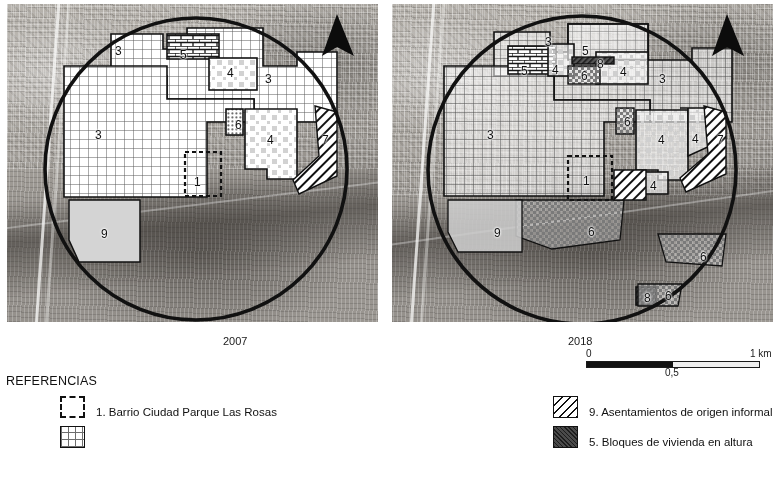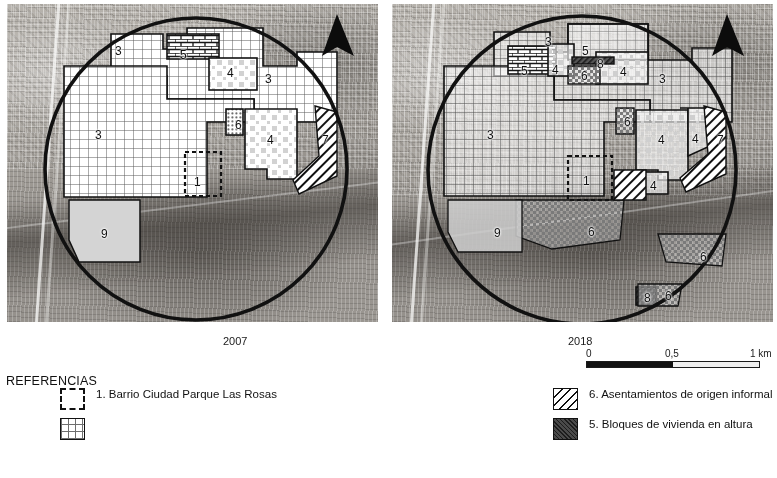--- a/index.html
+++ b/index.html
@@ -59,33 +59,33 @@
   
   .year{position:absolute;font-size:11px;color:#1a1a1a;}
   #year-2007{left:182px;top:335px;margin-left:41px;}
   #year-2018{left:568px;top:335px;}
 
   
   #scalebar{position:absolute;left:586px;top:348px;width:186px;}
   #scalebar .nums{position:relative;height:13px;font-size:10px;color:#1a1a1a;}
   #scalebar .nums span{position:absolute;top:0;}
   #scalebar .n0{left:0;}
-  #scalebar .n1{left:79px;}
+  #scalebar .n1{left:79px;margin-top:19px;}
   #scalebar .n2{left:164px;}
   #scalebar .bar{position:relative;height:7px;width:174px;border:1px solid #1a1a1a;box-sizing:border-box;background:#efefef;}
   #scalebar .bar .fill{position:absolute;left:0;top:0;bottom:0;width:50%;background:#111;}
 
   
   #legend{position:absolute;left:0;top:372px;width:777px;height:106px;}
   #ref-title{position:absolute;left:6px;top:2px;font-size:12.5px;letter-spacing:.2px;color:#111;}
   .lcol{position:absolute;top:16px;}
   #lcol-1{left:60px;width:250px;}
   #lcol-2{left:322px;width:225px;}
   #lcol-3{left:553px;width:222px;}
-  .lrow{display:flex;align-items:flex-start;height:30px;}
+  .lrow{display:flex;align-items:flex-end;height:30px;}
   .sw{width:25px;height:22px;box-sizing:border-box;flex:0 0 auto;}
   .ltext{margin-left:11px;font-size:11.5px;color:#111;white-space:nowrap;}
 
   
   .sw-1{border:2px dashed #111;background:#fff;}
   .sw-2{border:2.5px solid #111;background:#fff;}
   .sw-3{border:1.5px solid #111;background:#fff;
         background-image:
           repeating-linear-gradient(0deg,#6e6e6e 0 1px,rgba(0,0,0,0) 1px 7px),
           repeating-linear-gradient(90deg,#6e6e6e 0 1px,rgba(0,0,0,0) 1px 7px);}
@@ -307,20 +307,20 @@
         <div class="sw sw-1"></div>
         <div class="ltext">1. Barrio Ciudad Parque Las Rosas</div>
       </div>
       <div class="lrow">
         <div class="sw sw-3"></div>
       </div>
     </div>
   <div class="lcol" id="lcol-3">
       <div class="lrow">
         <div class="sw sw-7"></div>
-        <div class="ltext">6. Asentamientos de origen informal</div>
+        <div class="ltext">9. Asentamientos de origen informal</div>
       </div>
       <div class="lrow">
         <div class="sw sw-8"></div>
         <div class="ltext">5. Bloques de vivienda en altura</div>
       </div>
     </div>
 </div>
 
 </body></html>

